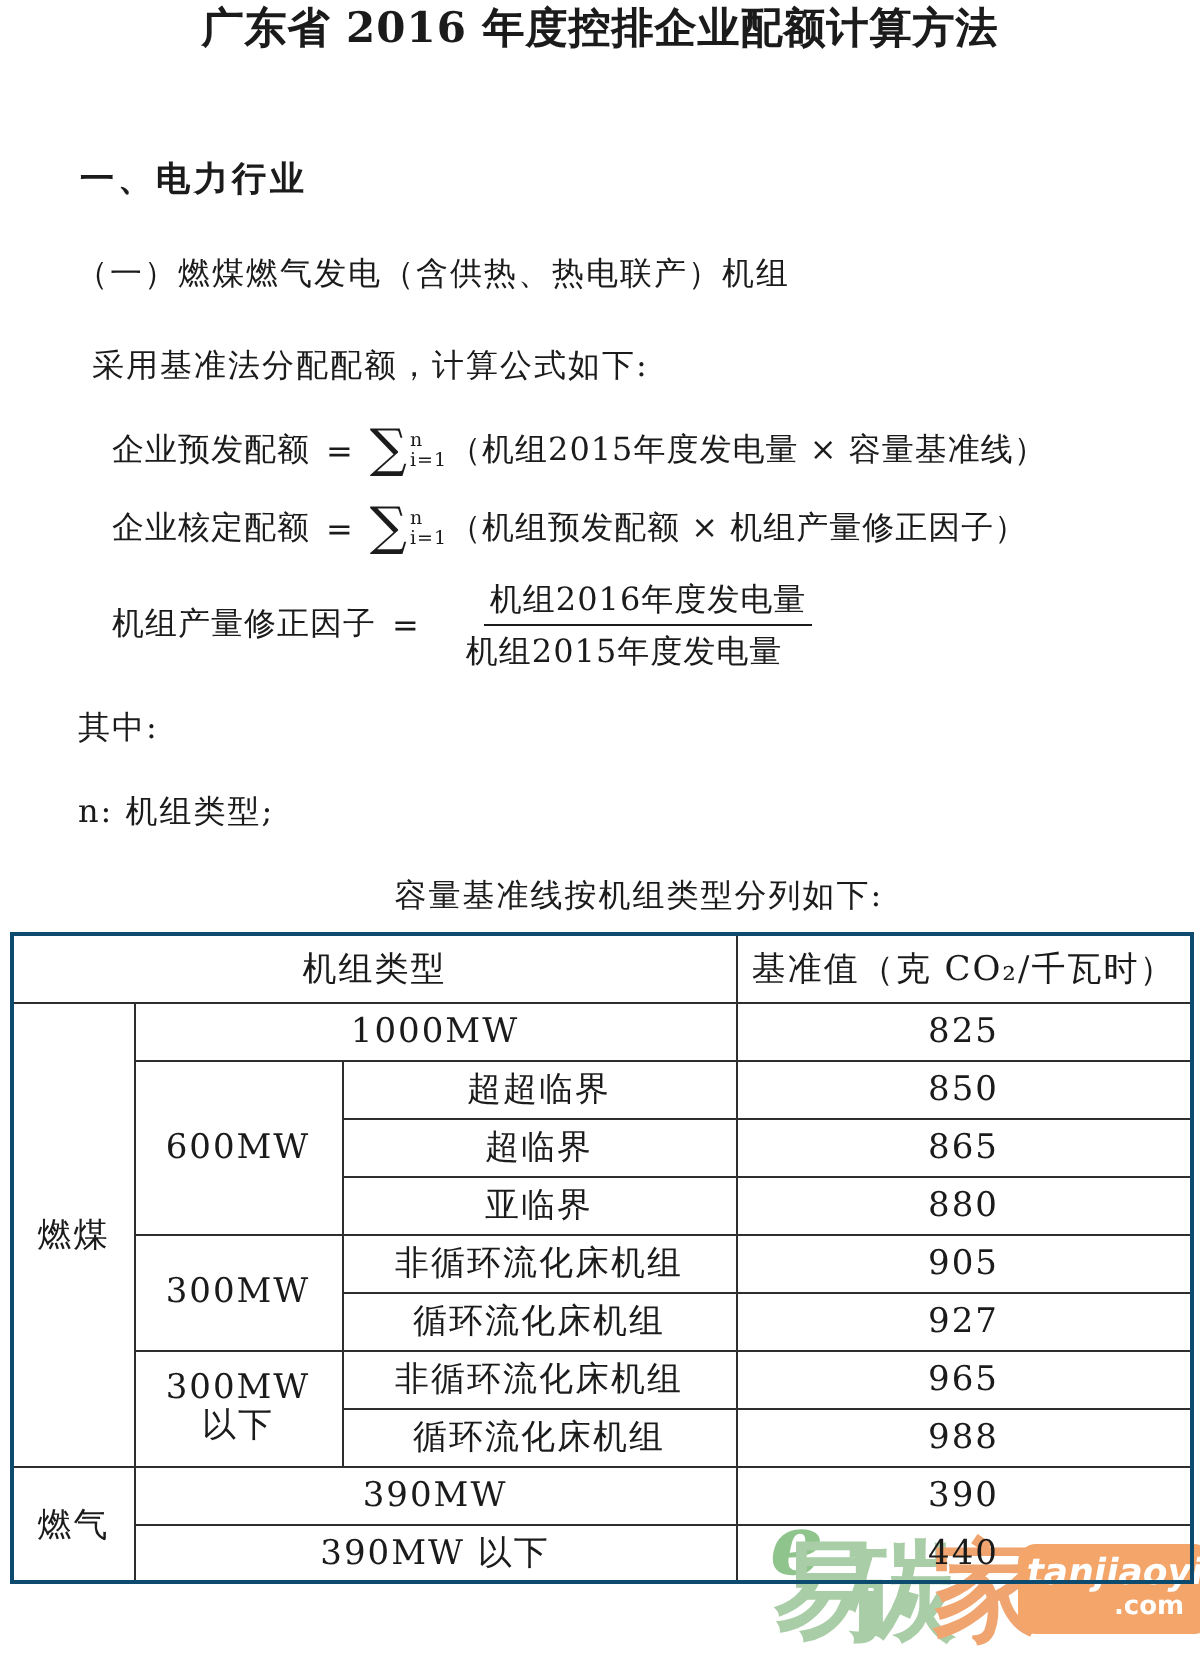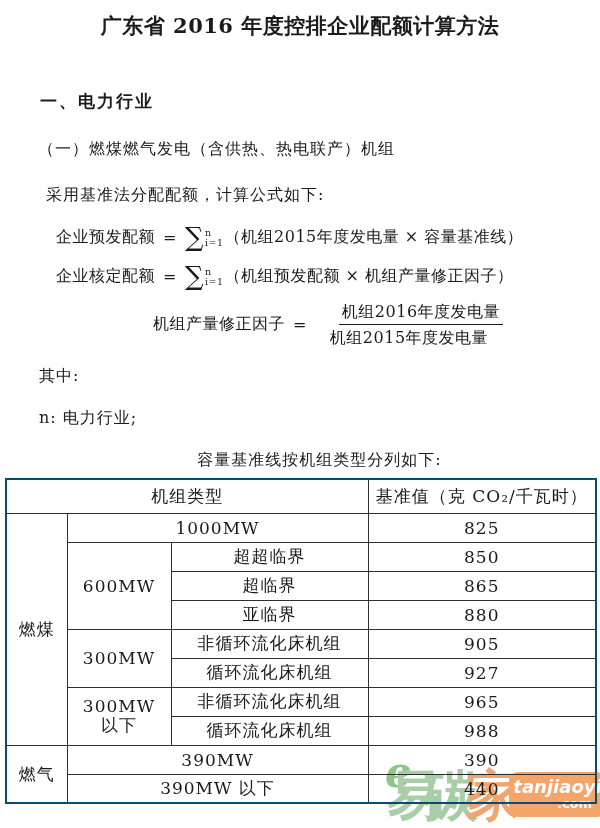--- a/index.html
+++ b/index.html
@@ -7,21 +7,20 @@
   body {
     background: #ffffff;
     color: #1b1b1b;
     font-family: "DejaVu Serif", serif;
     position: relative;
     overflow: hidden;
   }
 
   
   .page-title {
-    padding-top: 12px;
     text-align: center;
     font-size: 21px;
     font-weight: bold;
     letter-spacing: 0.5px;
   }
   .section-heading {
     margin: 50px 0 0 40px;
     font-family: "DejaVu Sans", sans-serif;
     font-weight: bold;
     font-size: 17px;
@@ -44,21 +43,21 @@
 
   
   .formula {
     display: flex;
     align-items: center;
     font-size: 16px;
     letter-spacing: 0.5px;
   }
   .formula-1 { margin: 18px 0 0 56px; }
   .formula-2 { margin: 13px 0 0 56px; }
-  .formula-3 { margin: 11px 0 0 56px; justify-content: center; }
+  .formula-3 { margin: 11px 0 0 56px; }
   .f-eq { margin: 0 8px; font-family: "DejaVu Sans", sans-serif; }
   .sigma-wrap { display: inline-flex; align-items: center; }
   .sigma { font-size: 26px; line-height: 1; font-family: "DejaVu Serif", serif; }
   .sigma-limits {
     display: inline-flex;
     flex-direction: column;
     justify-content: center;
     font-size: 9.5px;
     line-height: 1.05;
     margin: 0 1px 0 1px;
@@ -163,21 +162,21 @@
   <span>机组产量修正因子</span>
   <span class="f-eq">=</span>
   <span class="frac">
     <span class="frac-num">机组2016年度发电量</span>
     <span class="frac-den">机组2015年度发电量</span>
   </span>
 </div>
 
 <div class="plain-line where-line">其中:</div>
 
-<div class="plain-line n-line">n:  电力行业;</div>
+<div class="plain-line n-line">n:  机组类型;</div>
 
 <div class="plain-line table-intro-line">容量基准线按机组类型分列如下:</div>
 
 <table class="benchmark">
   <colgroup>
     <col style="width:61px">
       <col style="width:104px">
       <col style="width:197px">
       <col style="width:228px">
   </colgroup>

